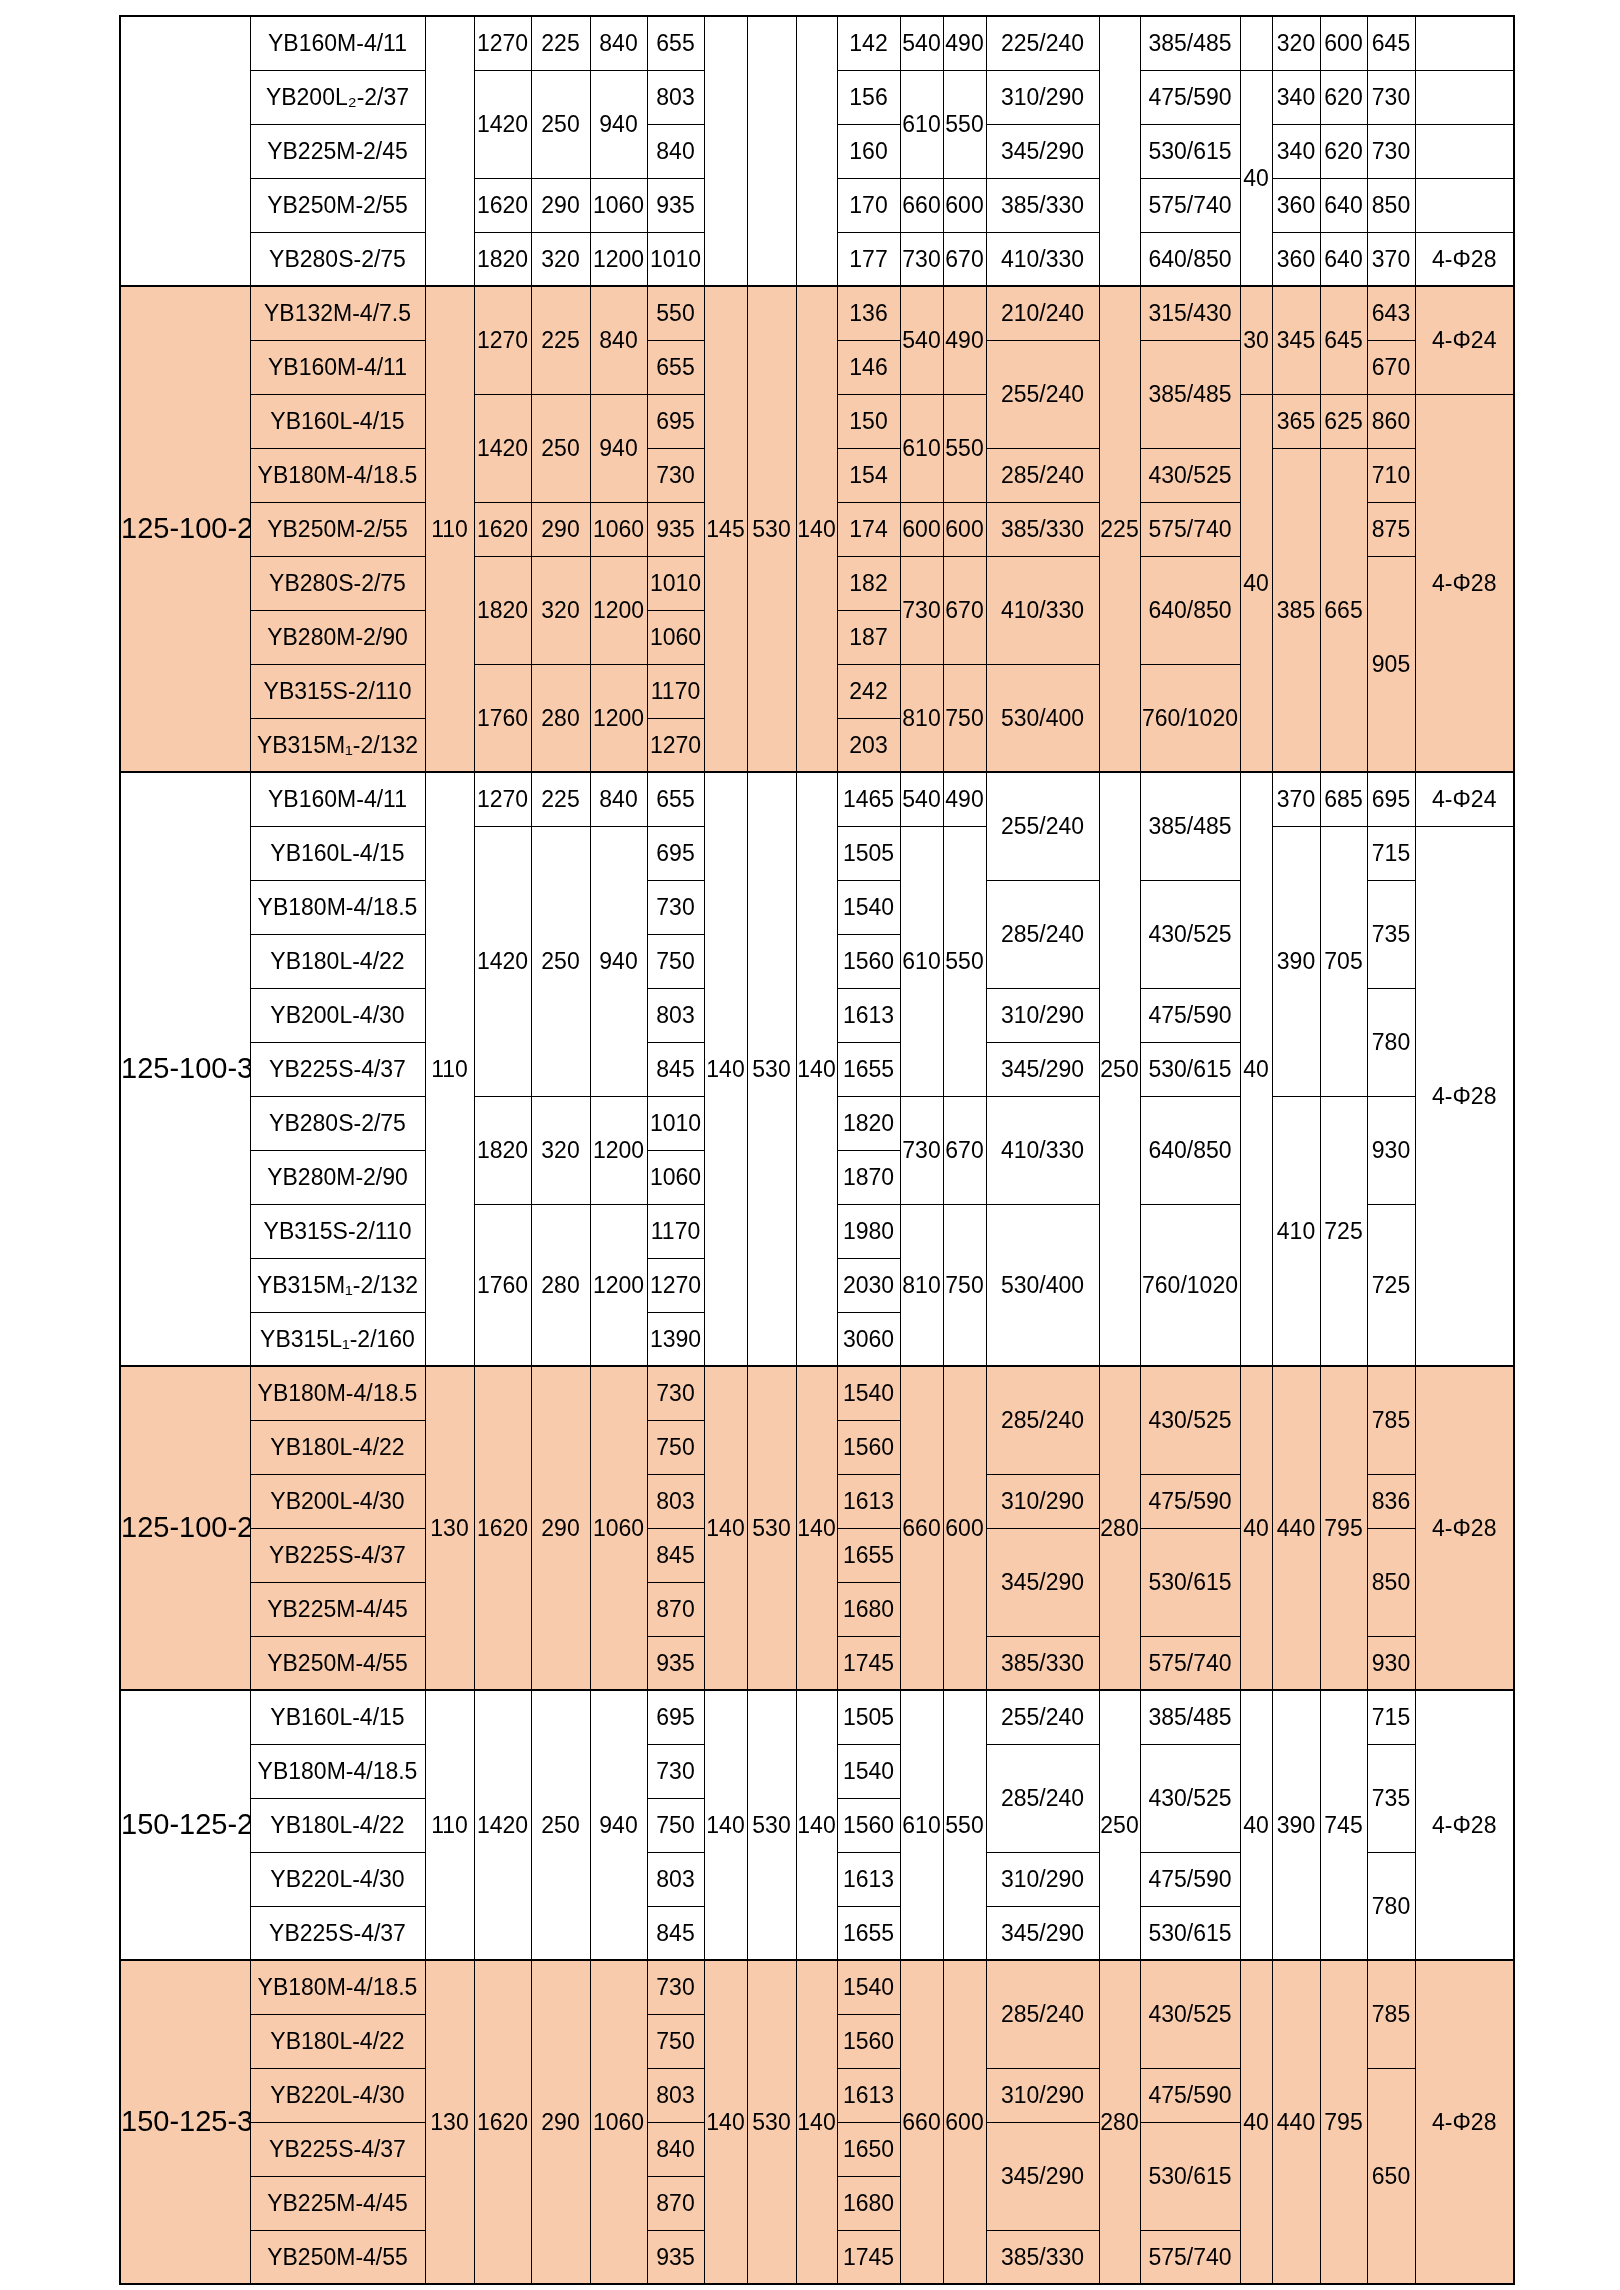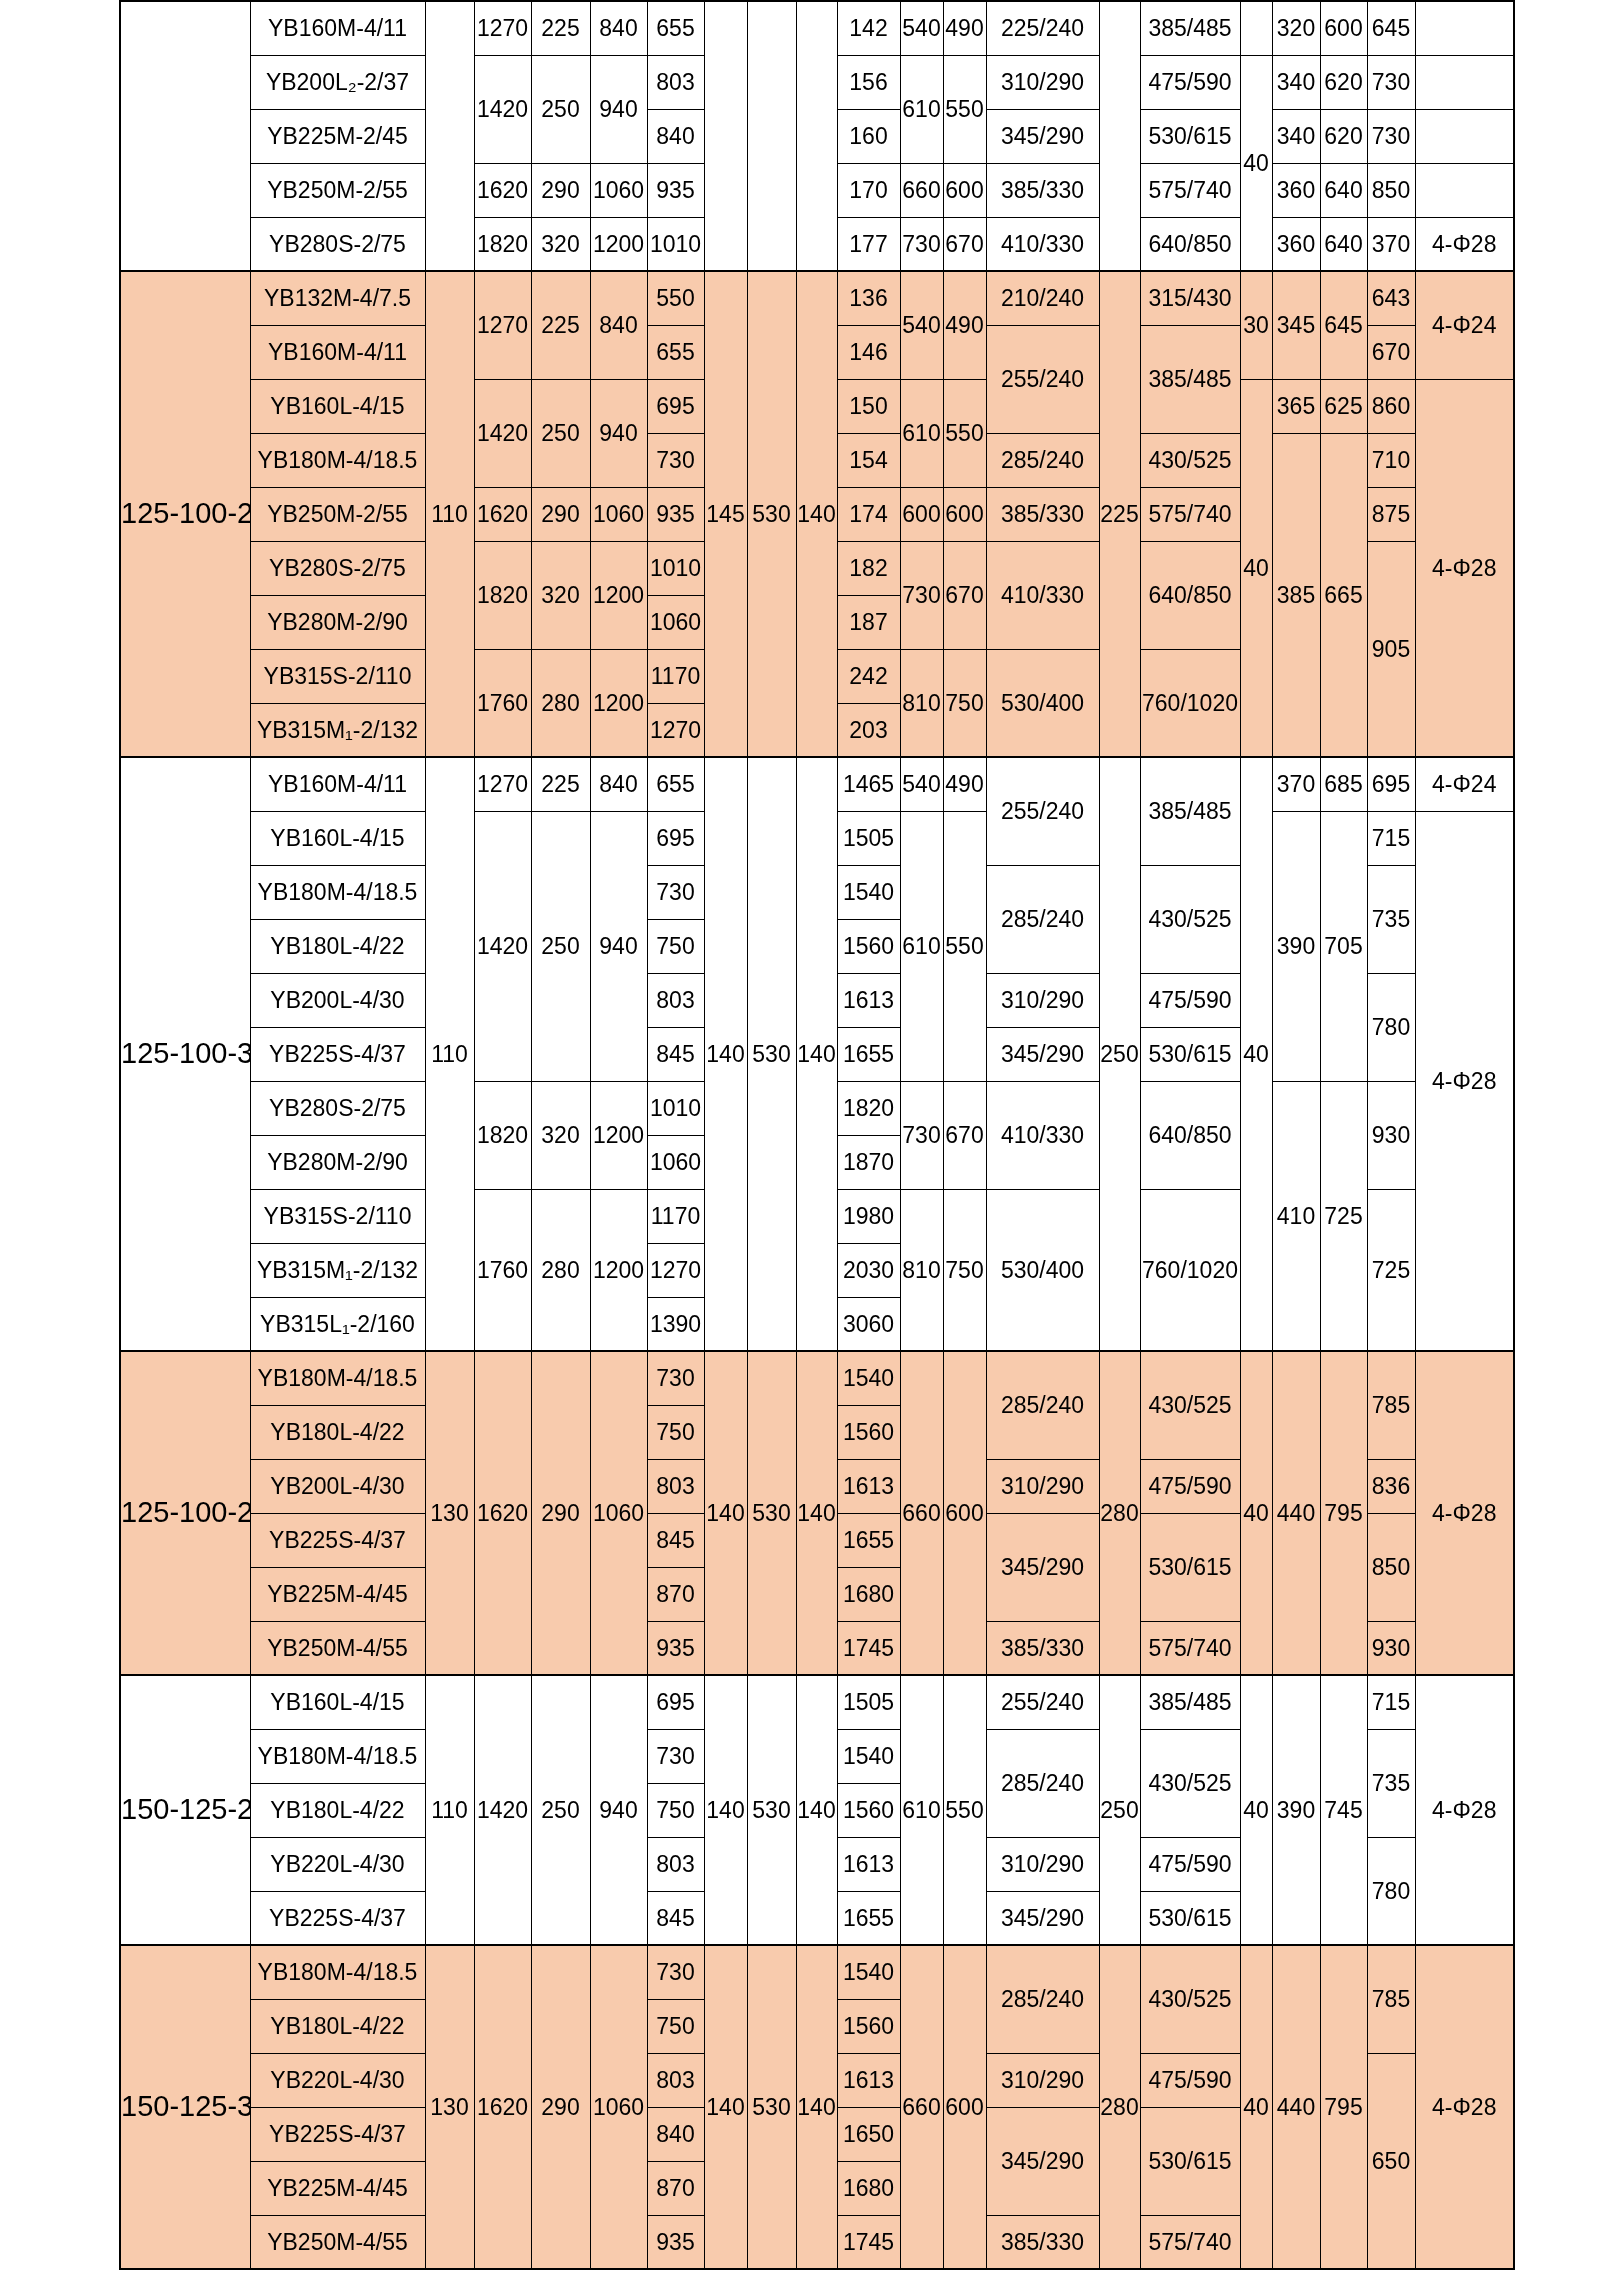--- a/index.html
+++ b/index.html
@@ -3,21 +3,21 @@
 <meta charset="utf-8">
 <style>
   html,body{margin:0;padding:0;}
   body{
     width:1620px;height:2291px;
     background:#ffffff;
     position:relative;
     font-family:"Liberation Sans","DejaVu Sans",sans-serif;
   }
   #spec-table{
-    position:absolute;left:119px;top:0;
+    position:absolute;left:119px;top:15px;
     border-collapse:collapse;
     table-layout:fixed;
     border:2.7px solid #000;
     padding-left:41px;
   }
   #spec-table tbody{border-top:2.7px solid #000;}
   #spec-table td{
     border:1.8px solid #000;
     text-align:center;
     vertical-align:middle;

